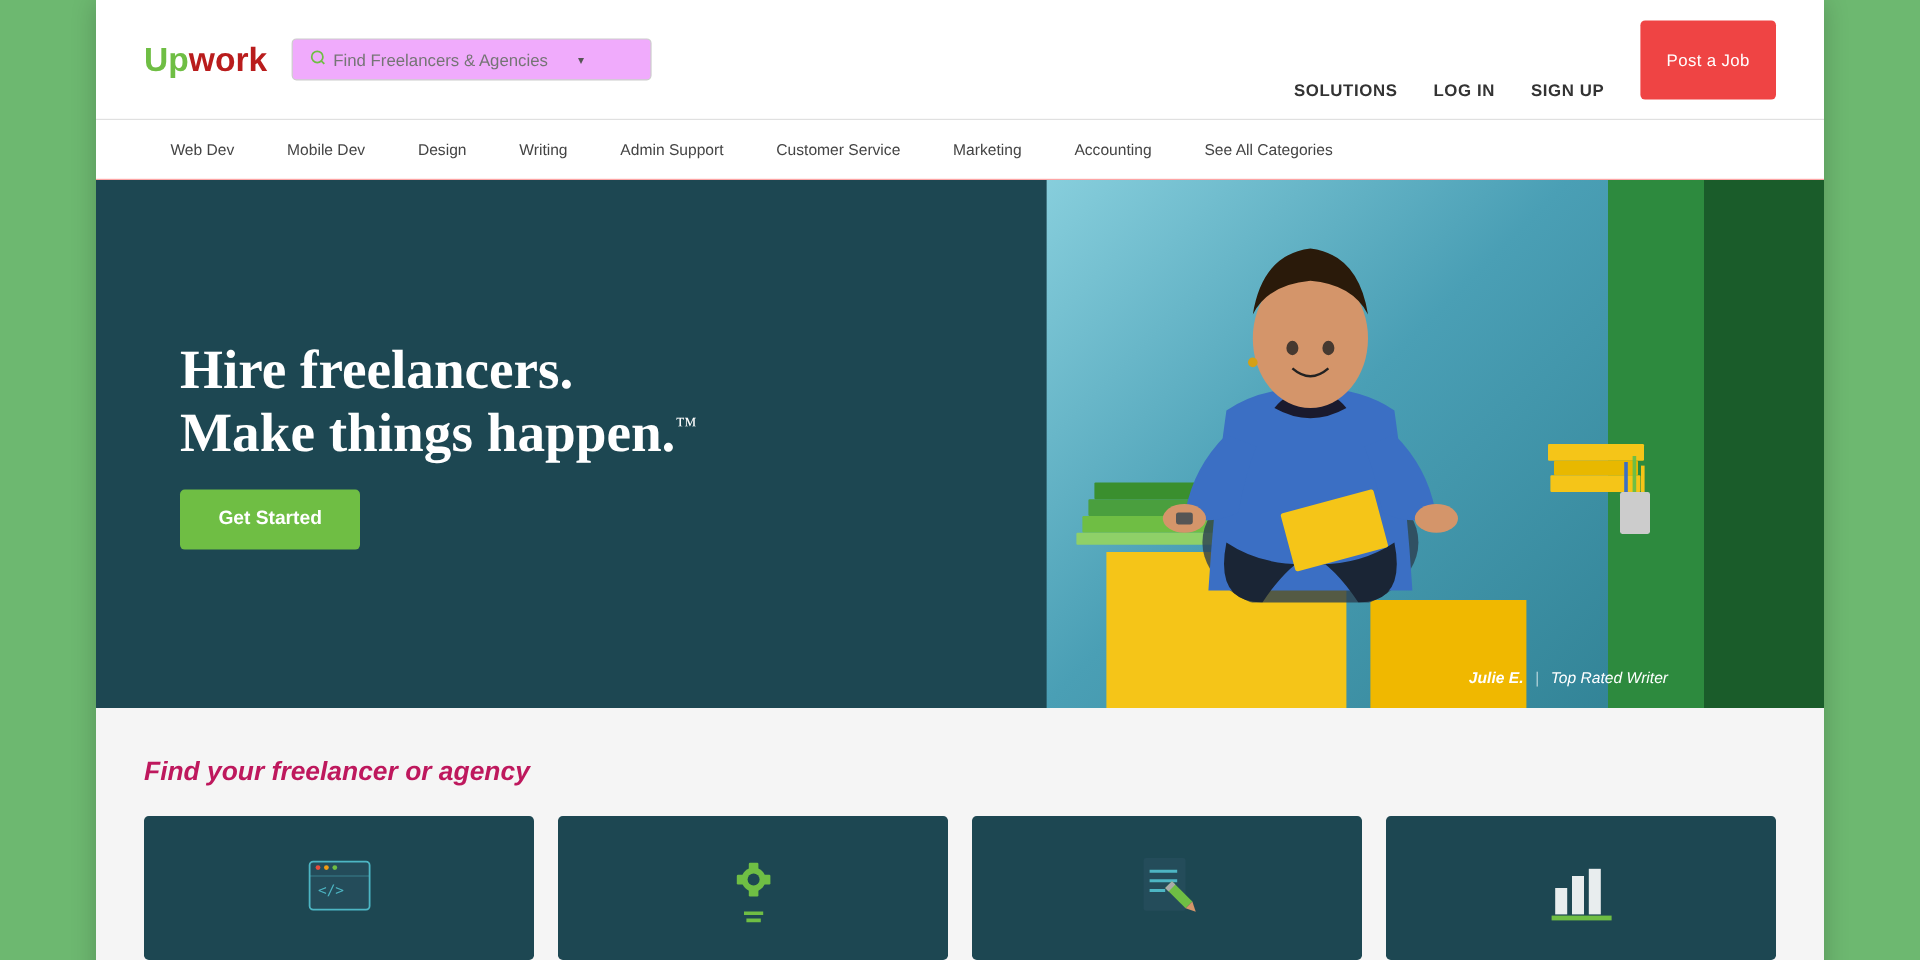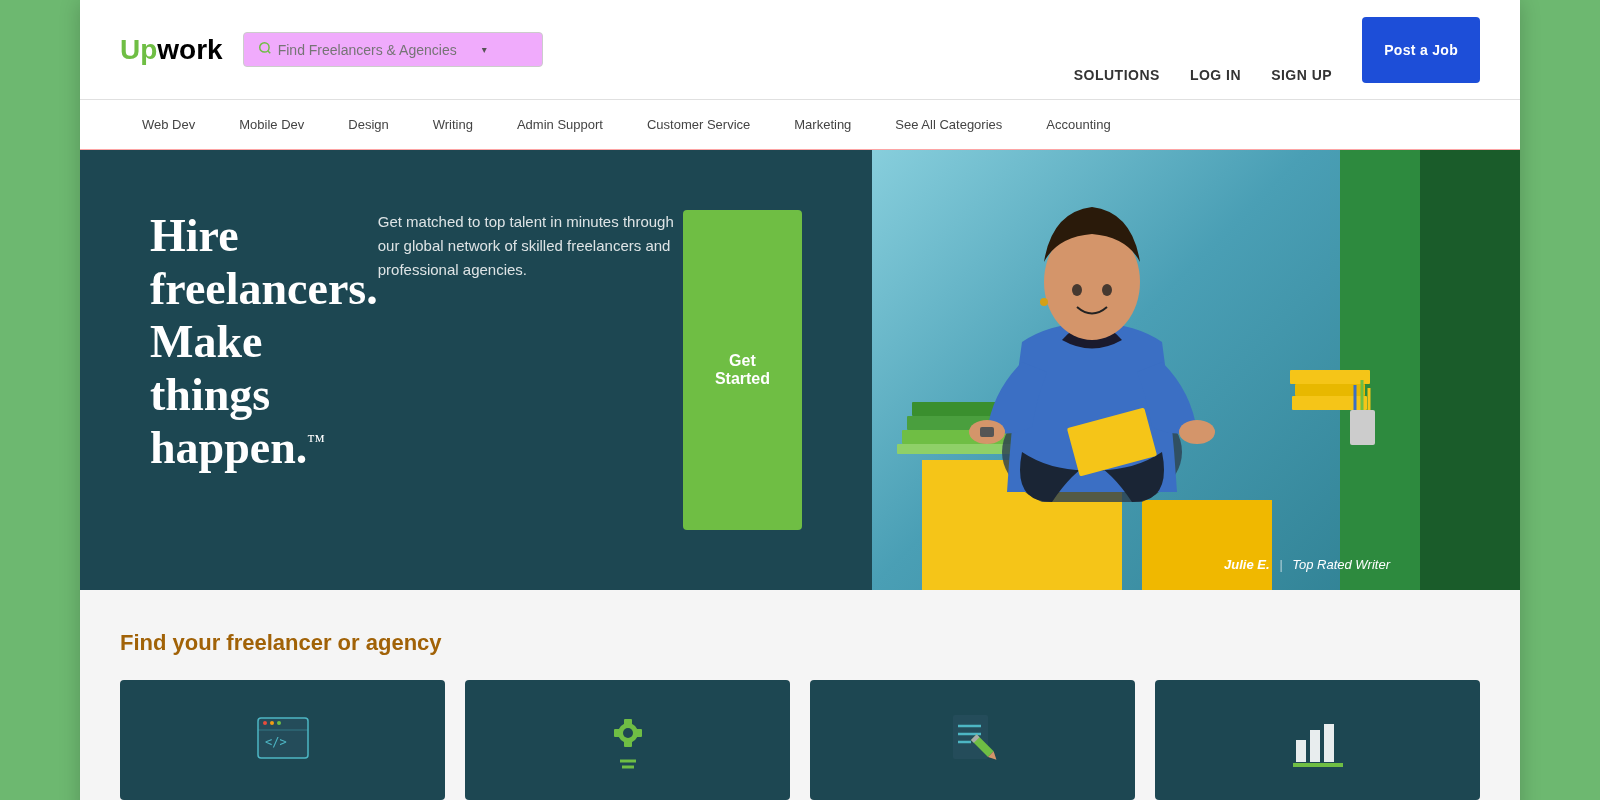--- a/index.html
+++ b/index.html
@@ -27,21 +27,21 @@
     .logo {
       display: flex;
       align-items: center;
       margin-right: 20px;
       font-size: 28px;
       font-weight: 900;
       color: #222;
       text-decoration: none;
     }
     .logo-up { color: #6fbe44; }
-    .logo-work { color: #000000; text-align: center; }
+    .logo-work { color: #b91c1c; text-align: center; }
     .search-bar {
       display: flex;
       align-items: center;
       border: 1.5px solid #ccc;
       border-radius: 4px;
       padding: 8px 14px;
       width: 300px;
       background: #f0abfc;
     }
     .search-icon-svg {
@@ -78,27 +78,27 @@
     }
     .btn-signup {
       font-size: 14px;
       font-weight: 700;
       color: #333;
       text-decoration: none;
       letter-spacing: 0.5px;
       cursor: pointer;
     }
     .btn-post-job {
-      background: #1d4ed8;
+      background: #ef4444;
       color: white;
       border: none;
       border-radius: 4px;
       padding: 25px 22px;
       font-size: 14px;
-      font-weight: 700;
+      font-weight: 400;
       cursor: pointer;
       letter-spacing: 0.3px;
     }
 
     
     .category-nav {
       display: flex;
       align-items: center;
       background: white;
       border-bottom: 1px solid #fca5a5;
@@ -123,21 +123,21 @@
     .hero {
       display: flex;
       height: 440px;
       background: #1d4752;
       position: relative;
       overflow: hidden;
     }
     .hero-left {
       flex: 0 0 55%;
       display: flex;
-      flex-direction: row;
+      flex-direction: column;
       justify-content: center;
       padding: 60px 70px;
     }
     .hero-heading {
       font-size: 46px;
       font-weight: 800;
       color: white;
       line-height: 1.15;
       margin-bottom: 20px;
       font-family: 'Georgia', serif;
@@ -221,22 +221,23 @@
     .freelancer-label .separator { margin: 0 6px; color: rgba(255,255,255,0.6); }
 
     
     .bottom-section {
       background: #f5f5f5;
       padding: 40px 40px 20px;
     }
     .bottom-heading {
       font-size: 22px;
       font-weight: 700;
-      color: #a16207;
+      color: #be185d;
       margin-bottom: 24px;
+      font-style: italic;
     }
     .category-cards {
       display: flex;
       gap: 20px;
     }
     .cat-card {
       flex: 1;
       height: 120px;
       background: #1d4752;
       border-radius: 4px;
@@ -287,33 +288,32 @@
   </header>
 
   <nav class="category-nav">
     <span class="cat-item">Web Dev</span>
     <span class="cat-item">Mobile Dev</span>
     <span class="cat-item">Design</span>
     <span class="cat-item">Writing</span>
     <span class="cat-item">Admin Support</span>
     <span class="cat-item">Customer Service</span>
     <span class="cat-item">Marketing</span>
+    <span class="cat-item">Accounting</span>
     <span class="cat-item see-all">See All Categories</span>
-    <span class="cat-item">Accounting</span>
   </nav>
 
   <section class="hero">
     <div class="hero-left">
       <h1 class="hero-heading">
         <span>Hire freelancers.</span><br>
         <span>
           <span>Make things happen.</span><span class="tm">™</span>
         </span>
       </h1>
-      <p class="hero-subtext">Get matched to top talent in minutes through our global network of skilled freelancers and professional agencies.</p>
       <button class="btn-get-started">Get Started</button>
     </div>
 
     <div class="hero-right">
 
       <div class="hero-bg-illustration"></div>
 
       <div class="panel-green-dark"></div>
       <div class="panel-green-mid"></div>
 

